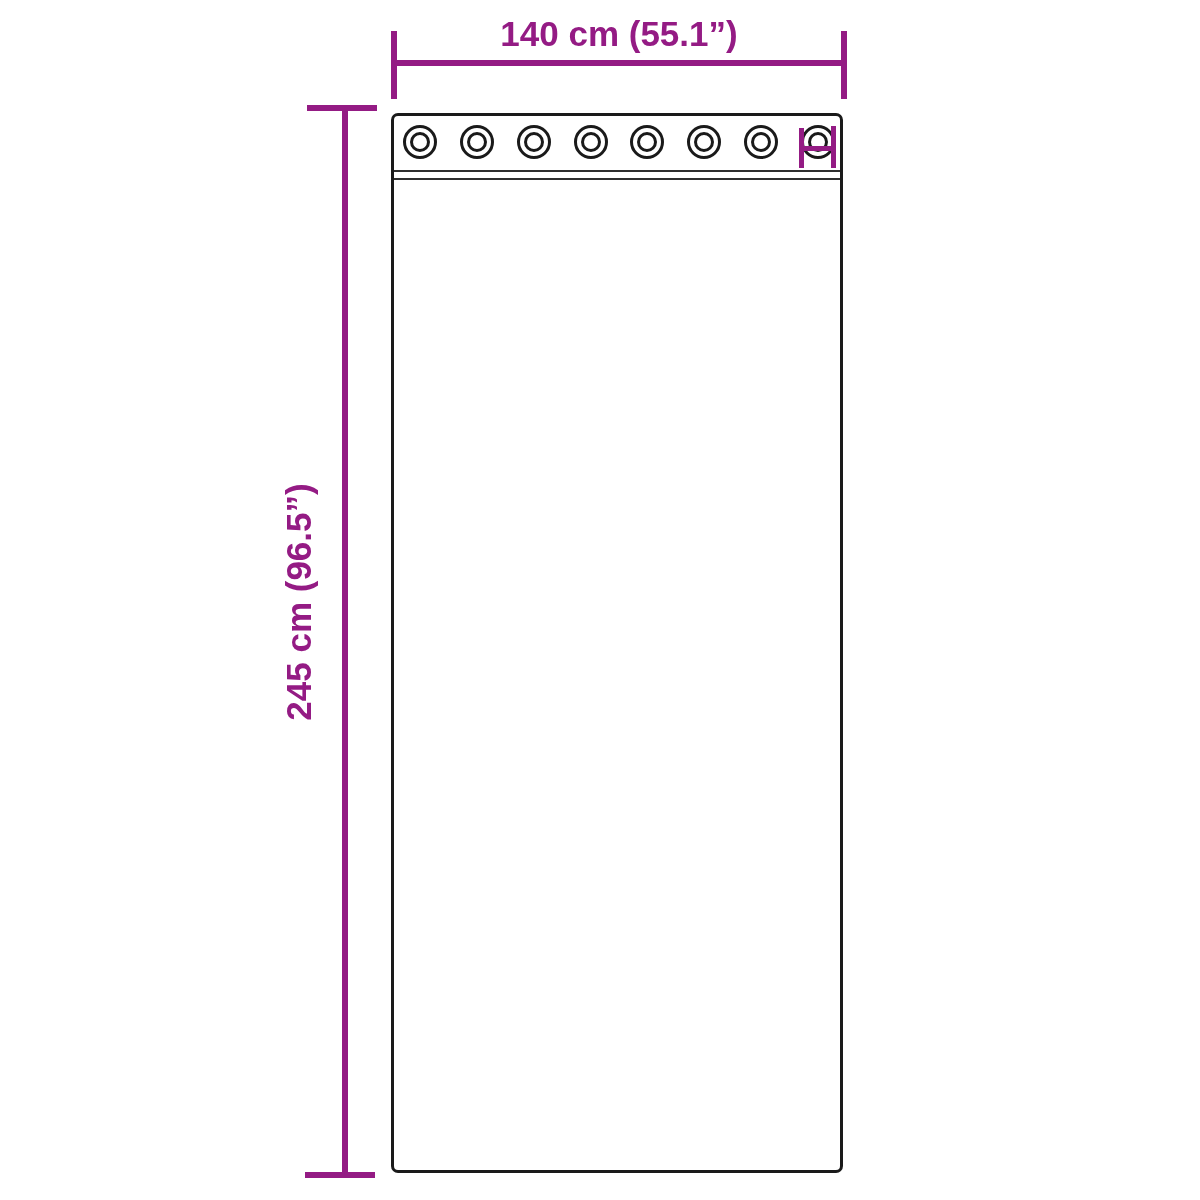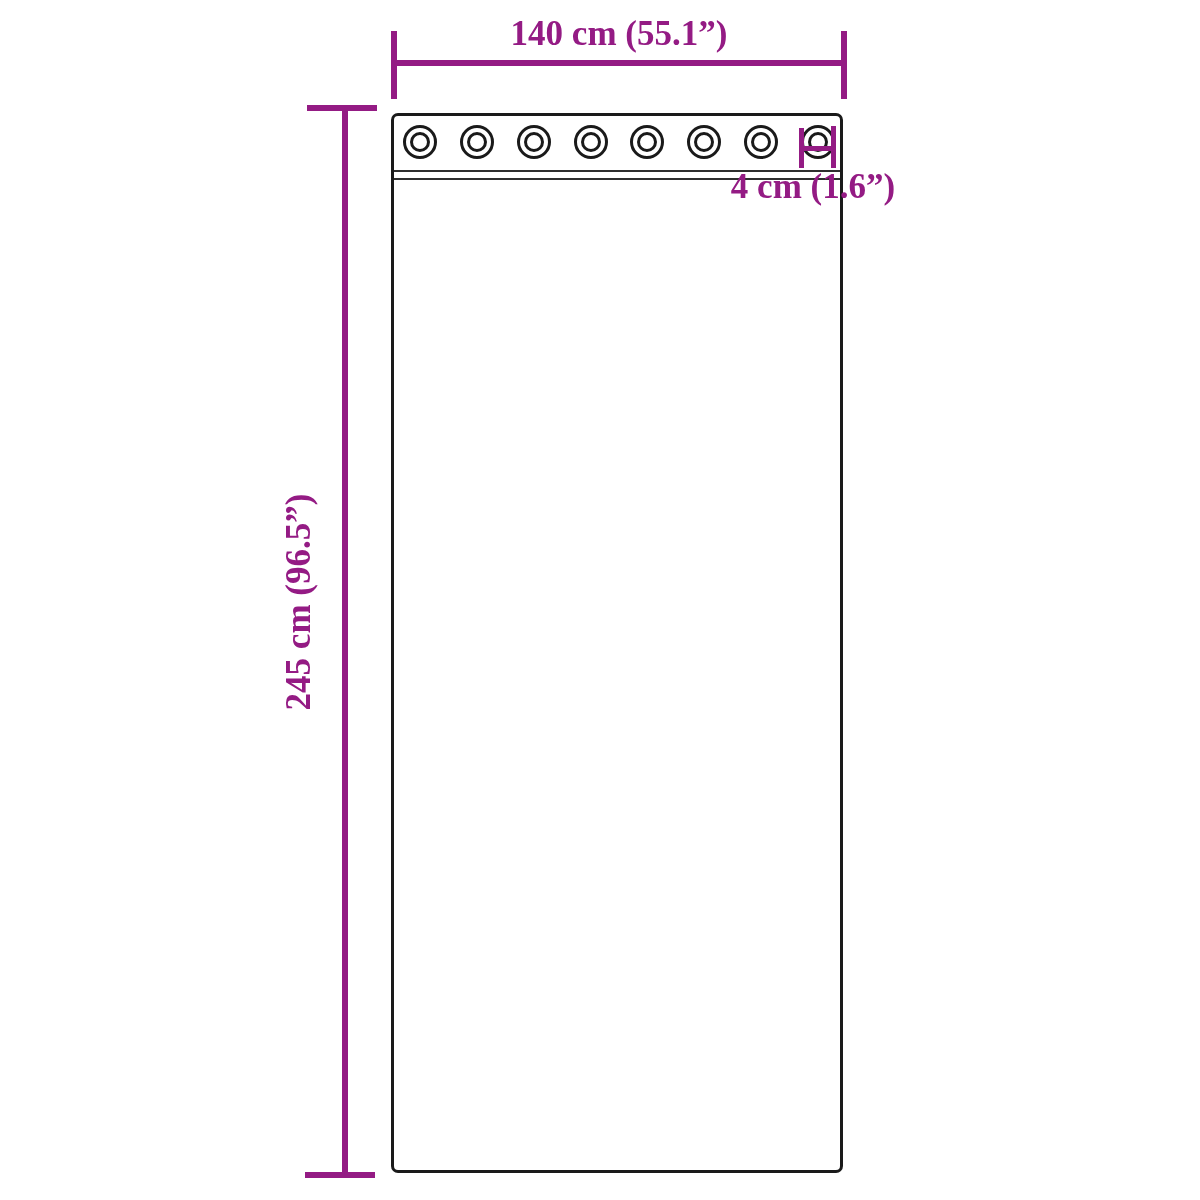--- a/index.html
+++ b/index.html
@@ -7,21 +7,21 @@
     --outline: #1a1a1a;
     --bg: #ffffff;
   }
   * { margin: 0; padding: 0; box-sizing: border-box; }
   html, body { background: var(--bg); }
   .canvas {
     position: relative;
     width: 1072px;
     height: 1200px;
     background: var(--bg);
-    font-family: Liberation Serif, serif;
+    font-family: Liberation Sans, sans-serif;
     overflow: hidden;
   }
 
   
   .curtain {
     position: absolute;
     left: 391px; top: 113px;
     width: 452px; height: 1060px;
     border: 3px solid var(--outline);
     border-radius: 7px;
@@ -131,15 +131,14 @@
         <div class="grommet">
           <div class="grommet-inner"></div>
         </div>
       </div>
     <div class="seam"></div>
   </div>
 
   <div class="dim-tick g-bar-l"></div>
   <div class="dim-tick g-bar-r"></div>
   <div class="dim-line g-cross"></div>
-  <div class="dim-label g-label">4 cm (1.6”)</div>
 
 </div>
 
 </body></html>

